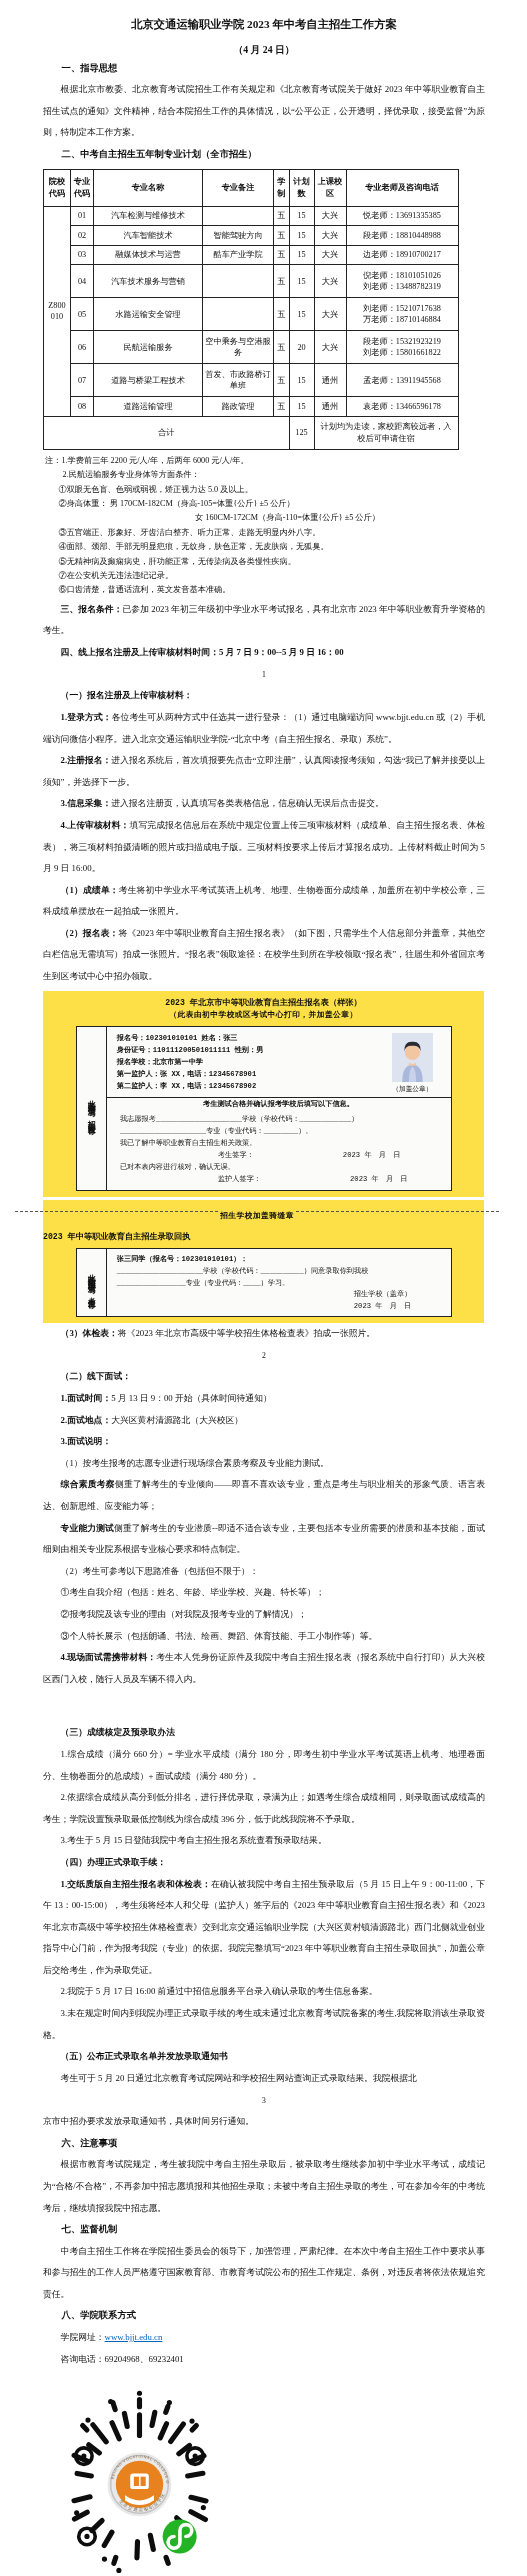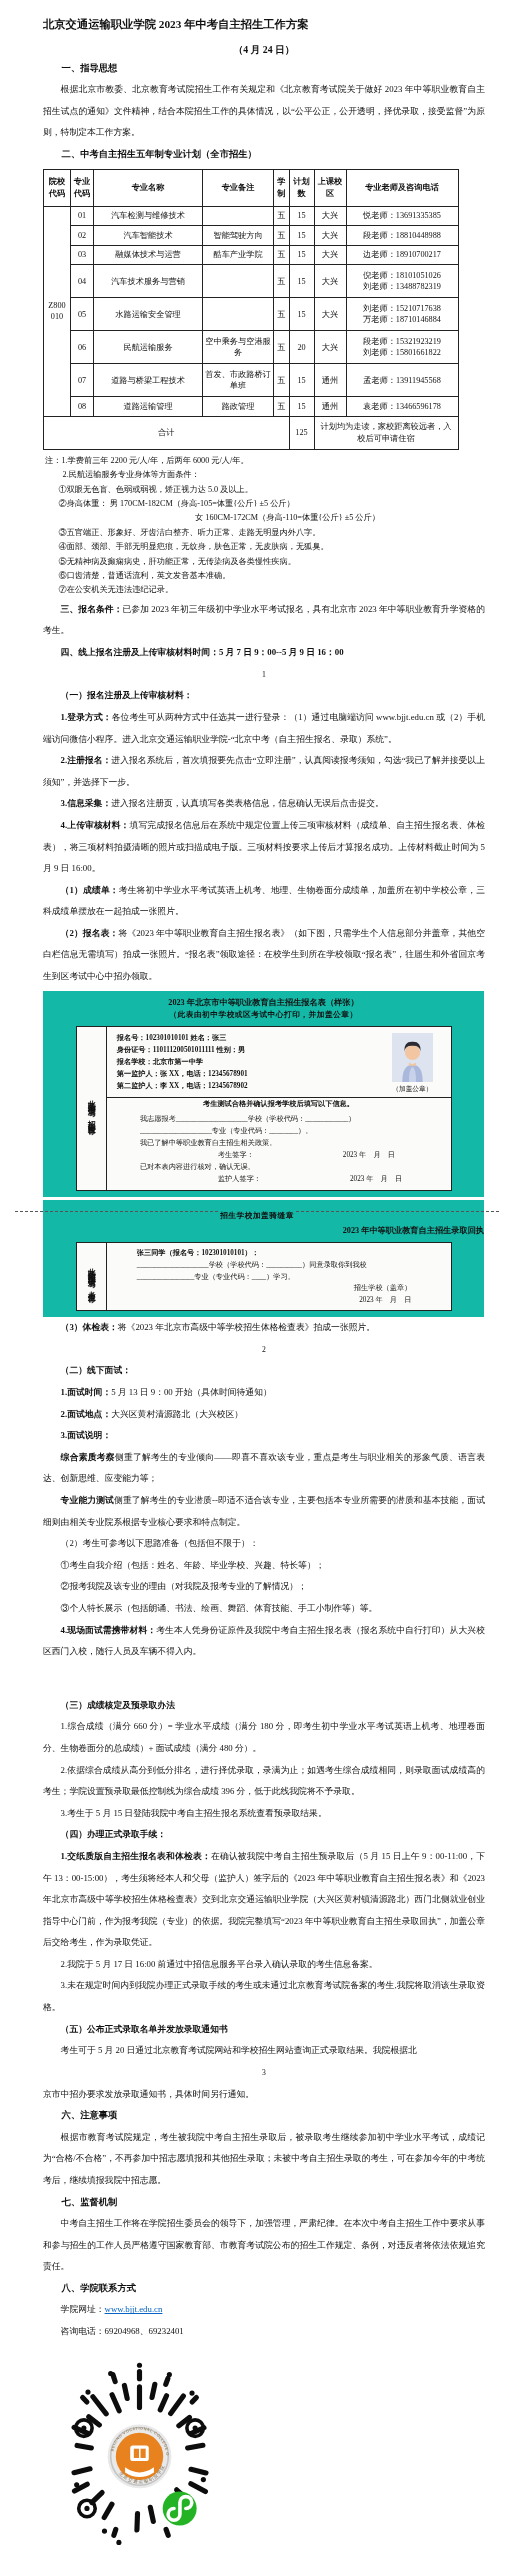--- a/index.html
+++ b/index.html
@@ -1,61 +1,61 @@
 <!DOCTYPE html>
 <html style="font-size:8.2px"><head>
 <meta charset="utf-8">
 <style>
   html,body{margin:0;padding:0;background:#ffffff;}
   body{width:528px;height:2700px;overflow:hidden;font-family:"Liberation Serif","DejaVu Serif",serif;color:#111;}
   .content{width:442px;margin:0 0 0 43px;padding-top:12.4px;}
-  .doc-title{font-size:11.3px;font-weight:bold;line-height:17.5px;margin-top:4.1px;}
+  .doc-title{font-size:11.3px;font-weight:bold;text-align:center;line-height:17.5px;margin-top:4.1px;}
   .doc-date{font-size:9.8px;font-weight:bold;text-align:center;line-height:15.5px;margin-top:8.2px;}
   .h1{font-size:9.3px;font-weight:bold;line-height:21.6px;text-indent:2em;}
   .p{font-size:8.8px;line-height:21.6px;text-align:justify;text-indent:2em;}
   .p .lead{font-weight:bold;}
   .noindent{text-indent:0;}
   .pagenum{font-size:7.7px;text-align:center;line-height:15.5px;margin:3.1px 0;}
   
   table.major{border-collapse:collapse;width:368px;margin:3.1px 0 2.1px 0;table-layout:fixed;}
   table.major td,table.major th{border:0.5px solid #222;font-size:8.2px;padding:1px 2.1px;text-align:center;vertical-align:middle;word-break:break-all;}
   table.major th{font-weight:bold;line-height:11.3px;height:34px;}
   table.major td{line-height:11.3px;}
   td.left{text-align:left;padding-left:3.6px;word-break:normal;}
   .c-code{width:27px;} .c-maj{width:23px;} .c-name{width:109px;} .c-rem{width:71px;}
   .c-term{width:15.5px;} .c-plan{width:25px;} .c-camp{width:32px;} .c-tel{width:112px;}
   tr.single td{height:16.5px;} tr.double td{height:30px;}
   
   .notes{font-size:8.2px;line-height:14.4px;margin:4.1px 0 1px 2.1px;}
   .notes .ind1{margin-left:17.5px;} .notes .ind2{margin-left:13.4px;} .notes .ind3{margin-left:150px;}
   
-  .shot{background:#14b8a6;width:441px;padding:5.2px 0 6.2px 0;margin:3.1px 0 0 0;}
+  .shot{background:#fde047;width:441px;padding:5.2px 0 6.2px 0;margin:3.1px 0 0 0;font-family:Liberation Mono, monospace;}
   .form-title{font-size:8.2px;font-weight:bold;text-align:center;line-height:13.4px;}
   .form-sub{font-size:7.7px;font-weight:bold;text-align:center;line-height:12.4px;letter-spacing:0.5px;}
   .fbox{width:374px;margin:4.1px auto 0 auto;border:0.8px solid #222;background:#fbfbfa;display:flex;}
   .stub{width:29px;border-right:0.8px solid #222;display:flex;align-items:center;justify-content:center;
         writing-mode:vertical-rl;text-orientation:upright;font-weight:bold;font-size:7.7px;letter-spacing:1.5px;
         padding:4.1px 0;line-height:1.15;}
   .fmain{flex:1;font-size:7.2px;}
   .finfo{display:flex;padding:5.2px 7.2px 3.1px 10.3px;}
   .finfo-lines{flex:1;}
   .fline{line-height:12px;font-weight:bold;}
   .fphoto-wrap{width:62px;text-align:center;padding-top:1px;}
   .fphoto{width:41px;height:49px;display:inline-block;background:#dde3ef;}
   .fphoto-cap{font-size:6.7px;line-height:10.3px;}
   .fdivider{border-top:0.6px solid #222;}
   .fconfirm{font-size:7.2px;font-weight:bold;text-align:center;line-height:13.4px;}
   .fpledge{padding:1px 9.3px 5.2px 13.4px;}
-  .pline{line-height:12px;margin-left:20px;}
+  .pline{line-height:12px;}
   .sigrow{display:flex;line-height:12px;gap:32px;}
   .sigrow .sig{margin-left:98px;} .sigrow .sdate{margin-left:57px;}
   .seam{display:flex;align-items:flex-start;width:484px;margin:5.2px 0 0 -28px;}
   .seam .dash{flex:1;border-top:1px dashed #555;height:0;}
   .seam .seam-label{font-weight:bold;font-size:7.7px;padding:0 2.1px;letter-spacing:0.5px;}
-  .receipt-title{font-size:8.2px;font-weight:bold;text-align:right;line-height:14.4px;margin-top:3px;}
+  .receipt-title{font-size:8.2px;font-weight:bold;text-align:left;line-height:14.4px;margin-top:9px;}
   .fbox2 .fmain{padding:4.1px 8.2px 4.1px 10.3px;}
   .rright{text-align:right;padding-right:31px;line-height:11.3px;}
   
   .link{color:#0563c1;text-decoration:underline;cursor:pointer;}
   
   .qr-wrap{margin:13.4px 0 0 14.4px;}
 </style>
 </head>
 <body>
 
@@ -186,22 +186,22 @@
 
   <div class="notes">
     <div>注：1.学费前三年 2200 元/人/年，后两年 6000 元/人/年。</div>
     <div class="ind1">2.民航运输服务专业身体等方面条件：</div>
     <div class="ind2">①双眼无色盲、色弱或弱视，矫正视力达 5.0 及以上。</div>
     <div class="ind2">②身高体重： 男 170CM-182CM（身高-105=体重{公斤} ±5 公斤）</div>
     <div class="ind3">女 160CM-172CM（身高-110=体重{公斤} ±5 公斤）</div>
     <div class="ind2">③五官端正、形象好、牙齿洁白整齐、听力正常、走路无明显内外八字。</div>
     <div class="ind2">④面部、颈部、手部无明显疤痕，无纹身，肤色正常，无皮肤病，无狐臭。</div>
     <div class="ind2">⑤无精神病及癫痫病史，肝功能正常，无传染病及各类慢性疾病。</div>
+    <div class="ind2">⑦在公安机关无违法违纪记录。</div>
     <div class="ind2">⑥口齿清楚，普通话流利，英文发音基本准确。</div>
-    <div class="ind2">⑦在公安机关无违法违纪记录。</div>
   </div>
 
   <div class="p"><span class="lead">三、报名条件：</span><span>已参加 2023 年初三年级初中学业水平考试报名，具有北京市 2023 年中等职业教育升学资格的考生。</span></div>
   <div class="p"><span class="lead">四、线上报名注册及上传审核材料时间：</span><span class="lead">5 月 7 日 9：00--5 月 9 日 16：00</span></div>
 
   <div class="pagenum">1</div>
 
   <div class="p noindent" style="text-indent:2em;font-weight:bold;">（一）报名注册及上传审核材料：</div>
   <div class="p"><span class="lead">1.登录方式：</span><span>各位考生可从两种方式中任选其一进行登录：（1）通过电脑端访问 www.bjjt.edu.cn 或（2）手机端访问微信小程序。进入北京交通运输职业学院-“北京中考（自主招生报名、录取）系统”。</span></div>
   <div class="p"><span class="lead">2.注册报名：</span><span>进入报名系统后，首次填报要先点击“立即注册”，认真阅读报考须知，勾选“我已了解并接受以上须知”，并选择下一步。</span></div>
@@ -278,20 +278,21 @@
   </div>
 
   <div class="p"><span class="lead">（3）体检表：</span><span>将《2023 年北京市高级中等学校招生体格检查表》拍成一张照片。</span></div>
 
   <div class="pagenum">2</div>
 
   <div class="p noindent" style="text-indent:2em;font-weight:bold;">（二）线下面试：</div>
   <div class="p"><span class="lead">1.面试时间：</span><span>5 月 13 日 9：00 开始（具体时间待通知）</span></div>
   <div class="p"><span class="lead">2.面试地点：</span><span>大兴区黄村清源路北（大兴校区）</span></div>
   <div class="p"><span class="lead">3.面试说明：</span></div>
+  <div class="p">（1）按考生报考的志愿专业进行现场综合素质考察及专业能力测试。</div>
   <div class="p"><span class="lead">综合素质考察</span><span>侧重了解考生的专业倾向——即喜不喜欢该专业，重点是考生与职业相关的形象气质、语言表达、创新思维、应变能力等；</span></div>
   <div class="p"><span class="lead">专业能力测试</span><span>侧重了解考生的专业潜质--即适不适合该专业，主要包括本专业所需要的潜质和基本技能，面试细则由相关专业院系根据专业核心要求和特点制定。</span></div>
   <div class="p">（2）考生可参考以下思路准备（包括但不限于）：</div>
   <div class="p">①考生自我介绍（包括：姓名、年龄、毕业学校、兴趣、特长等）；</div>
   <div class="p">②报考我院及该专业的理由（对我院及报考专业的了解情况）；</div>
   <div class="p">③个人特长展示（包括朗诵、书法、绘画、舞蹈、体育技能、手工小制作等）等。</div>
   <div class="p"><span class="lead">4.现场面试需携带材料：</span><span>考生本人凭身份证原件及我院中考自主招生报名表（报名系统中自行打印）从大兴校区西门入校，随行人员及车辆不得入内。</span></div>
 
   <div class="p noindent" style="text-indent:2em;font-weight:bold;margin-top:32px;">（三）成绩核定及预录取办法</div>
   <div class="p">1.综合成绩（满分 660 分）= 学业水平成绩（满分 180 分，即考生初中学业水平考试英语上机考、地理卷面分、生物卷面分的总成绩）+ 面试成绩（满分 480 分）。</div>

